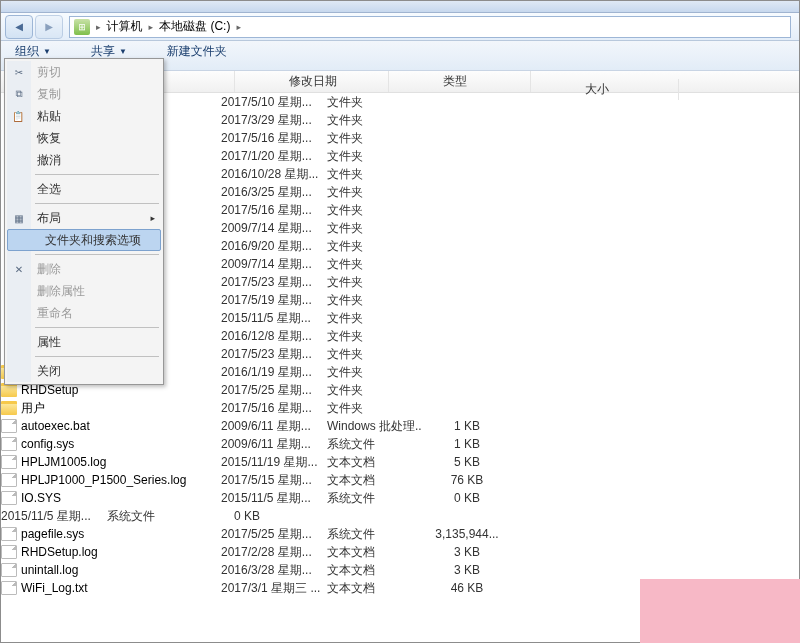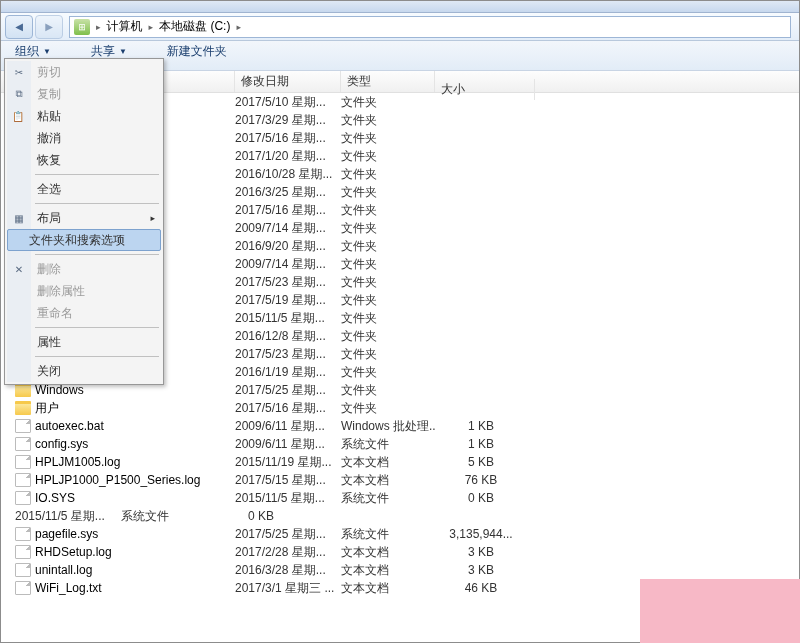--- a/index.html
+++ b/index.html
@@ -15,43 +15,43 @@
 .breadcrumb { flex: 1; height: 22px; margin: 0 4px; border: 1px solid #9db6d6; background: #fff; display:flex; align-items:center; padding: 0 4px; }
 .bc-icon { width:16px; height:16px; background: linear-gradient(#c9e2a8,#7fbf4b); border-radius:2px; margin-right:4px; display:flex; align-items:center; justify-content:center; font-size:9px; color:#fff;}
 .bc-seg { padding: 0 4px; display:flex; align-items:center; }
 .bc-arrow { font-size:9px; color:#666; margin: 0 2px; }
 
 .toolbar { height: 30px; background: linear-gradient(#f2f6fb,#e2ecf7); border-bottom: 1px solid #c8d4e4; display:flex; align-items:flex-start; padding: 0 8px; gap: 28px; }
 .tb-item { display:flex; align-items:center; padding: 2px 6px; color:#1a3e6e; cursor:default; }
 .tb-drop { font-size:8px; margin-left:4px; color:#1a3e6e; }
 
 .content { flex:1; display:flex; position:relative; background:#fff; }
-.header-row { position:absolute; top:0; left:0; right:0; height:22px; border-bottom:1px solid #e0e0e0; background:linear-gradient(#fdfdfd,#f0f0f0); display:flex; align-items:center; }
+.header-row { position:absolute; top:0; left:0; right:0; height:22px; border-bottom:1px solid #e0e0e0; background:linear-gradient(#fdfdfd,#f0f0f0); display:flex; align-items:center;gap:48px; }
 .col-h { padding:0 6px; border-right:1px solid #e4e4e4; height:100%; display:flex; align-items:center; color:#333; }
 .col-name { width:234px; }
 .col-date { width:106px; }
 .col-type { width:94px; }
 .col-size { width:100px; text-align:right; justify-content:flex-start;margin-top:16px; }
 
 .files { position:absolute; top:22px; left:0; right:0; bottom:0; overflow:hidden; }
-.row { height:18px; display:flex; align-items:center; padding-left:14px; }
+.row { height:18px; display:flex; align-items:center; }
 .cell-name { width:220px; display:flex; align-items:center; overflow:hidden; white-space:nowrap; }
 .cell-date { width:106px; color:#333; overflow:hidden; white-space:nowrap; }
 .cell-type { width:94px; color:#333; overflow:hidden; white-space:nowrap; }
 .cell-size { width:100px; text-align:center; color:#333; padding-right:8px; }
 .ficon { width:16px; height:14px; margin-right:4px; flex-shrink:0; }
 .ficon.folder { background: linear-gradient(#fce79a,#f6c94b); border-radius:1px; border-top:3px solid #f6c94b; }
 .ficon.file { background:#fff; border:1px solid #bbb; border-radius:1px; position:relative; }
 .ficon.file::after { content:""; position:absolute; top:0; right:0; width:4px; height:4px; background:linear-gradient(135deg,#fff 50%,#bbb 50%); }
 
 .ctx-menu { position:absolute; top:58px; left:4px; width:160px; background:#f4f4f4; border:1px solid #979797; box-shadow:2px 2px 4px rgba(0,0,0,0.25); z-index:10; padding:2px; }
 .ctx-gutter { position:absolute; left:2px; top:2px; bottom:2px; width:24px; background:#eaeef3; }
 .ctx-item { position:relative; height:22px; display:flex; align-items:center; padding-left:30px; color:#333; }
 .ctx-item.disabled { color:#9a9a9a; }
-.ctx-item.hover { background:#bcd5f0; border:1px solid #7da2ce; padding-left:21px; height:22px; border-radius:2px; }
+.ctx-item.hover { background:#bcd5f0; border:1px solid #7da2ce; padding-left:37px; height:22px; border-radius:2px; }
 .ctx-sep { height:1px; background:#c0c0c0; margin:3px 2px 3px 28px; }
 .ctx-icon { position:absolute; left:5px; width:14px; height:14px; display:flex; align-items:center; justify-content:center; font-size:10px; color:#5a6b82; }
 .ctx-arrow { margin-left:auto; margin-right:6px; font-size:9px; color:#333; }
 
 .pink { position:absolute; right:0; bottom:0; width:160px; height:64px; background:#f7b8c6; }
 </style>
 </head>
 <body>
 
 <div class="window">
@@ -189,21 +189,21 @@
             <div class="ficon folder"></div>
             <span>temp</span>
           </div>
           <div class="cell-date">2016/1/19 星期...</div>
           <div class="cell-type">文件夹</div>
           <div class="cell-size"></div>
         </div>
         <div class="row">
           <div class="cell-name">
             <div class="ficon folder"></div>
-            <span>Windows</span>
+            <span>RHDSetup</span>
           </div>
           <div class="cell-date">2017/5/25 星期...</div>
           <div class="cell-type">文件夹</div>
           <div class="cell-size"></div>
         </div>
         <div class="row">
           <div class="cell-name">
             <div class="ficon folder"></div>
             <span>用户</span>
           </div>
@@ -309,24 +309,24 @@
     </div>
   <div class="ctx-item disabled">
       <span class="ctx-icon">⧉</span>
       <span>复制</span>
     </div>
   <div class="ctx-item">
       <span class="ctx-icon">📋</span>
       <span>粘贴</span>
     </div>
   <div class="ctx-item">
+      <span>恢复</span>
+    </div>
+  <div class="ctx-item">
       <span>撤消</span>
-    </div>
-  <div class="ctx-item">
-      <span>恢复</span>
     </div>
   <div class="ctx-sep"></div>
   <div class="ctx-item">
       <span>全选</span>
     </div>
   <div class="ctx-sep"></div>
   <div class="ctx-item">
       <span class="ctx-icon">▦</span>
       <span>布局</span>
       <span class="ctx-arrow">▸</span>

